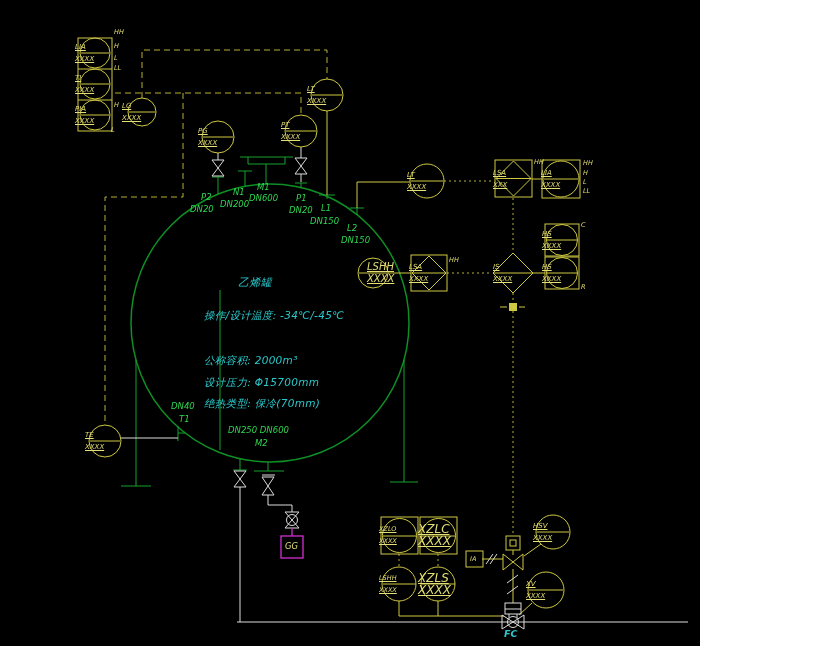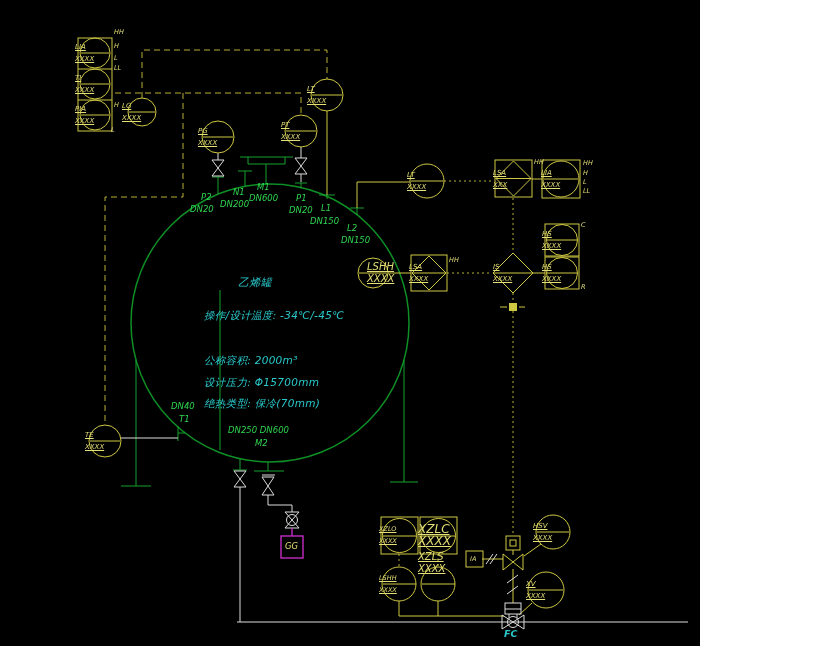--- a/index.html
+++ b/index.html
@@ -249,21 +249,21 @@
         <div>XXXX</div>
       </div>
   <div class="bub" style="left:418px;top:523px;font-size:12px">
         <div>XZLC</div>
         <div>XXXX</div>
       </div>
   <div class="bub" style="left:379px;top:572px;font-size:6.5px">
         <div>LSHH</div>
         <div>XXXX</div>
       </div>
-  <div class="bub" style="left:418px;top:551px;font-size:10px">
+  <div class="bub" style="left:418px;top:572px;font-size:12px">
         <div>XZLS</div>
         <div>XXXX</div>
       </div>
   <div class="lbl ty" style="left:470px;top:555px;font-size:6.5px">IA</div>
 
   <div class="lv" style="left:114px;top:28px">HH</div>
   <div class="lv" style="left:114px;top:42px">H</div>
   <div class="lv" style="left:114px;top:54px">L</div>
   <div class="lv" style="left:114px;top:64px">LL</div>
   <div class="lv" style="left:114px;top:101px">H</div>

